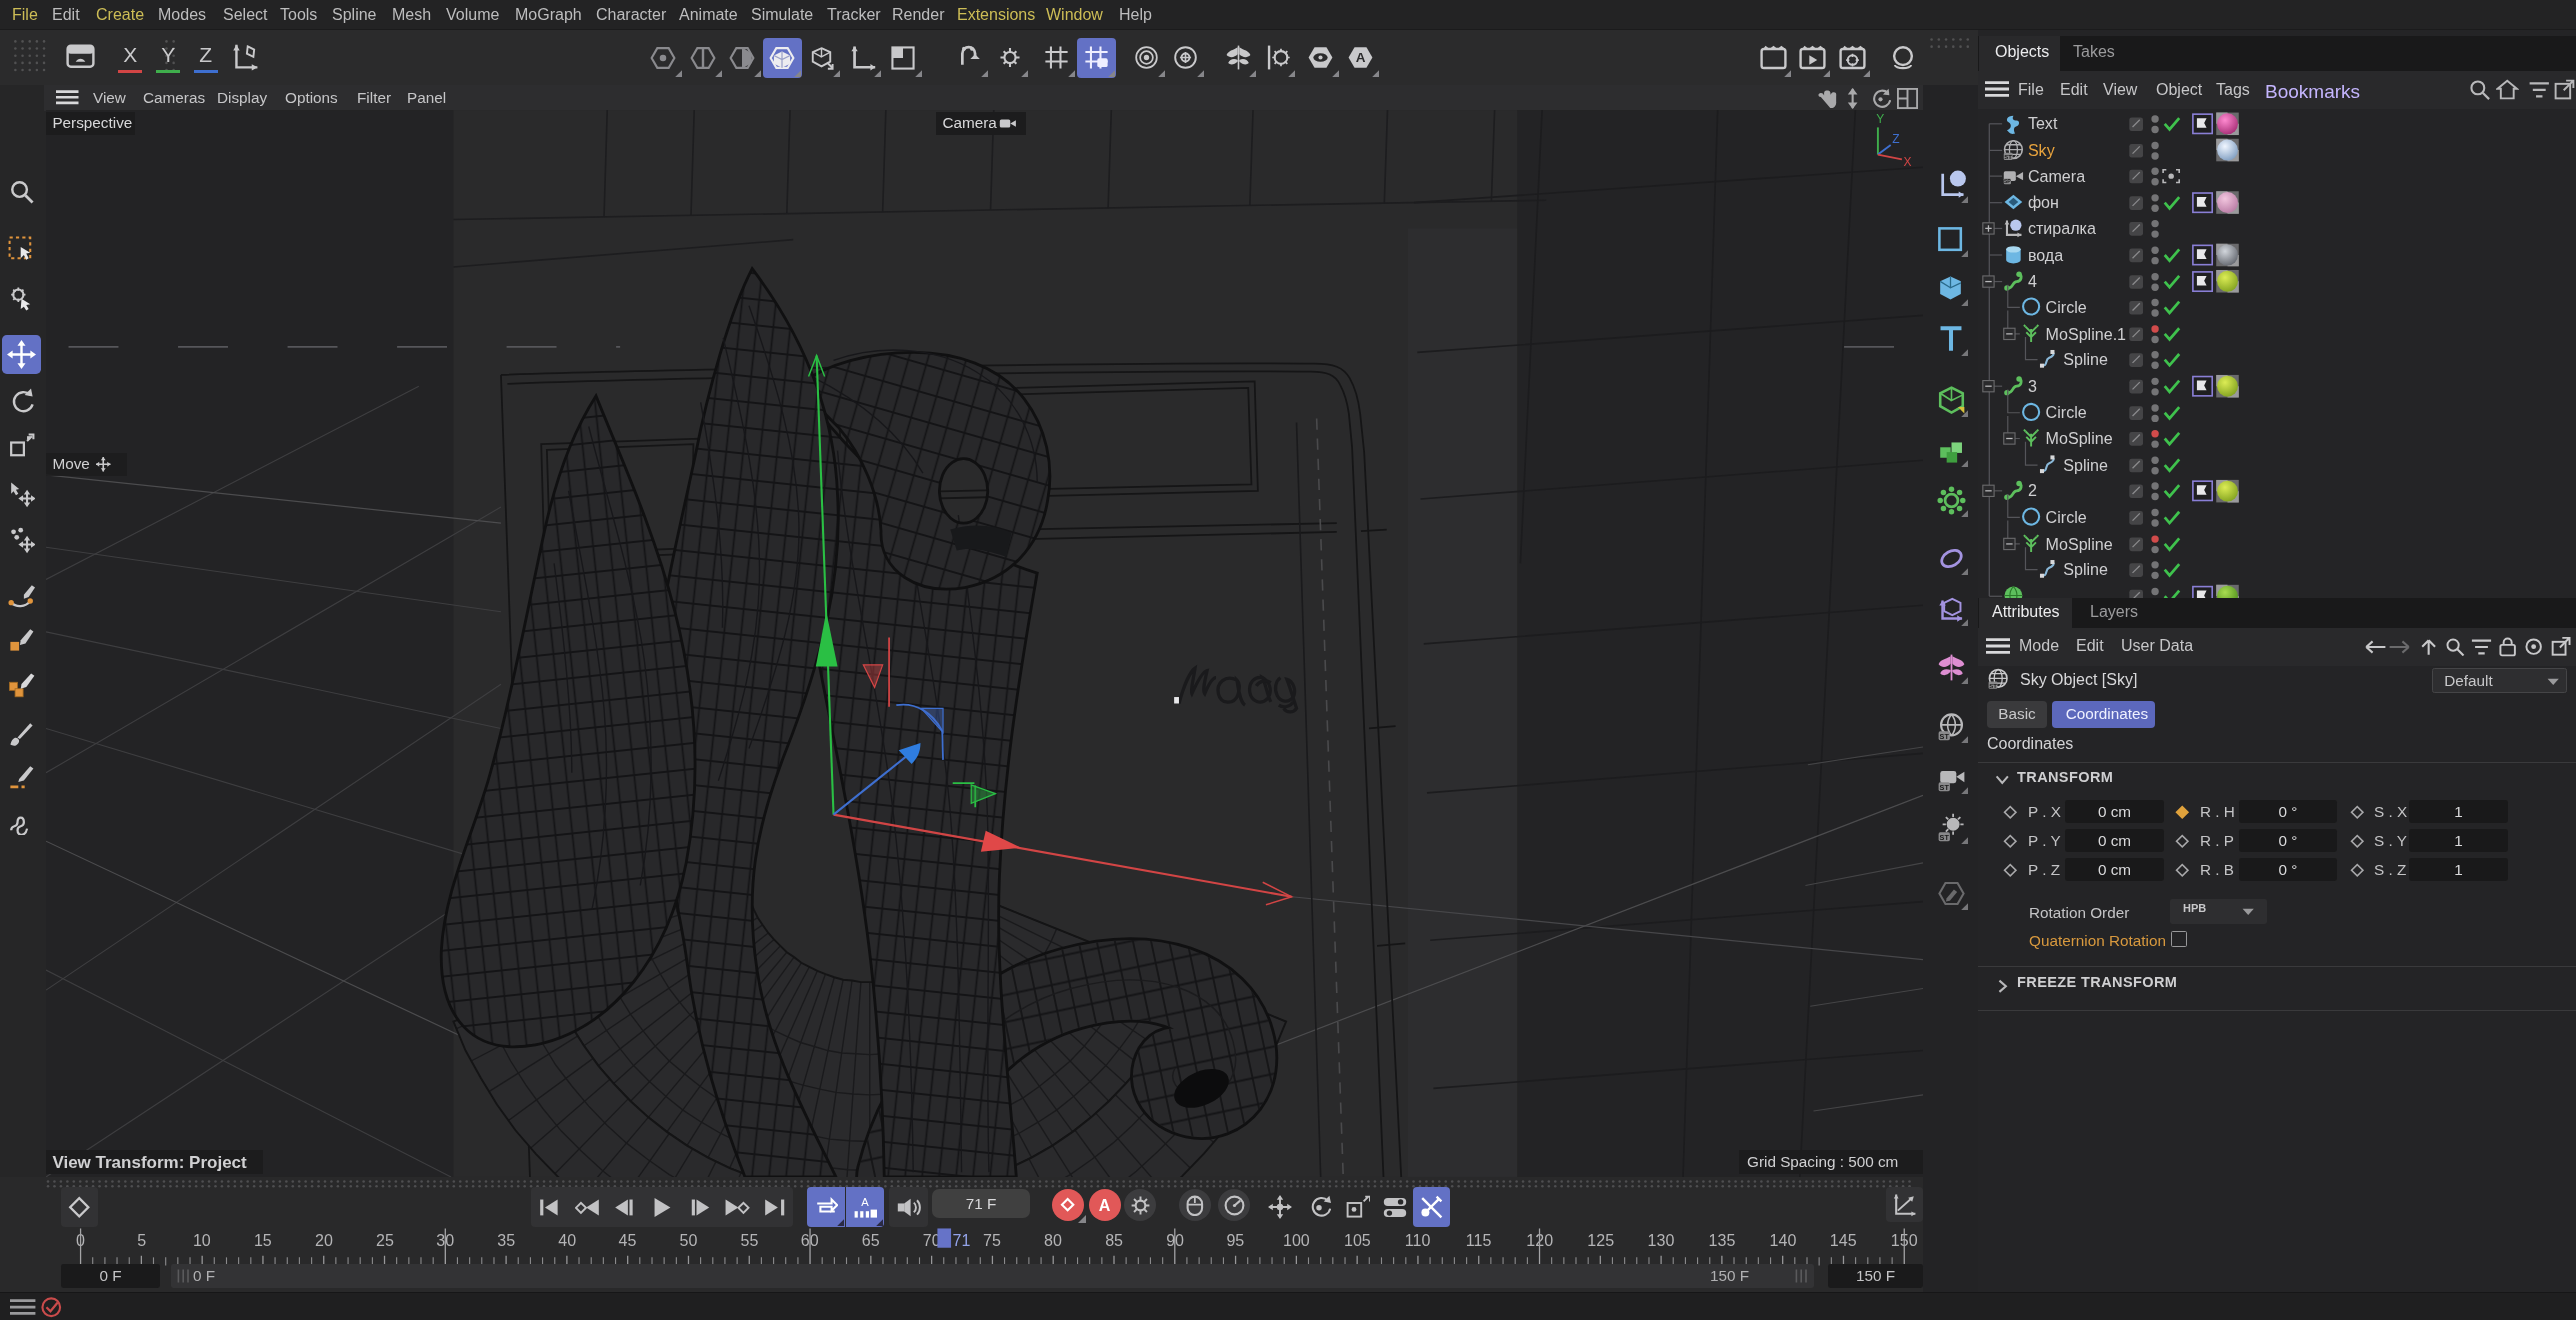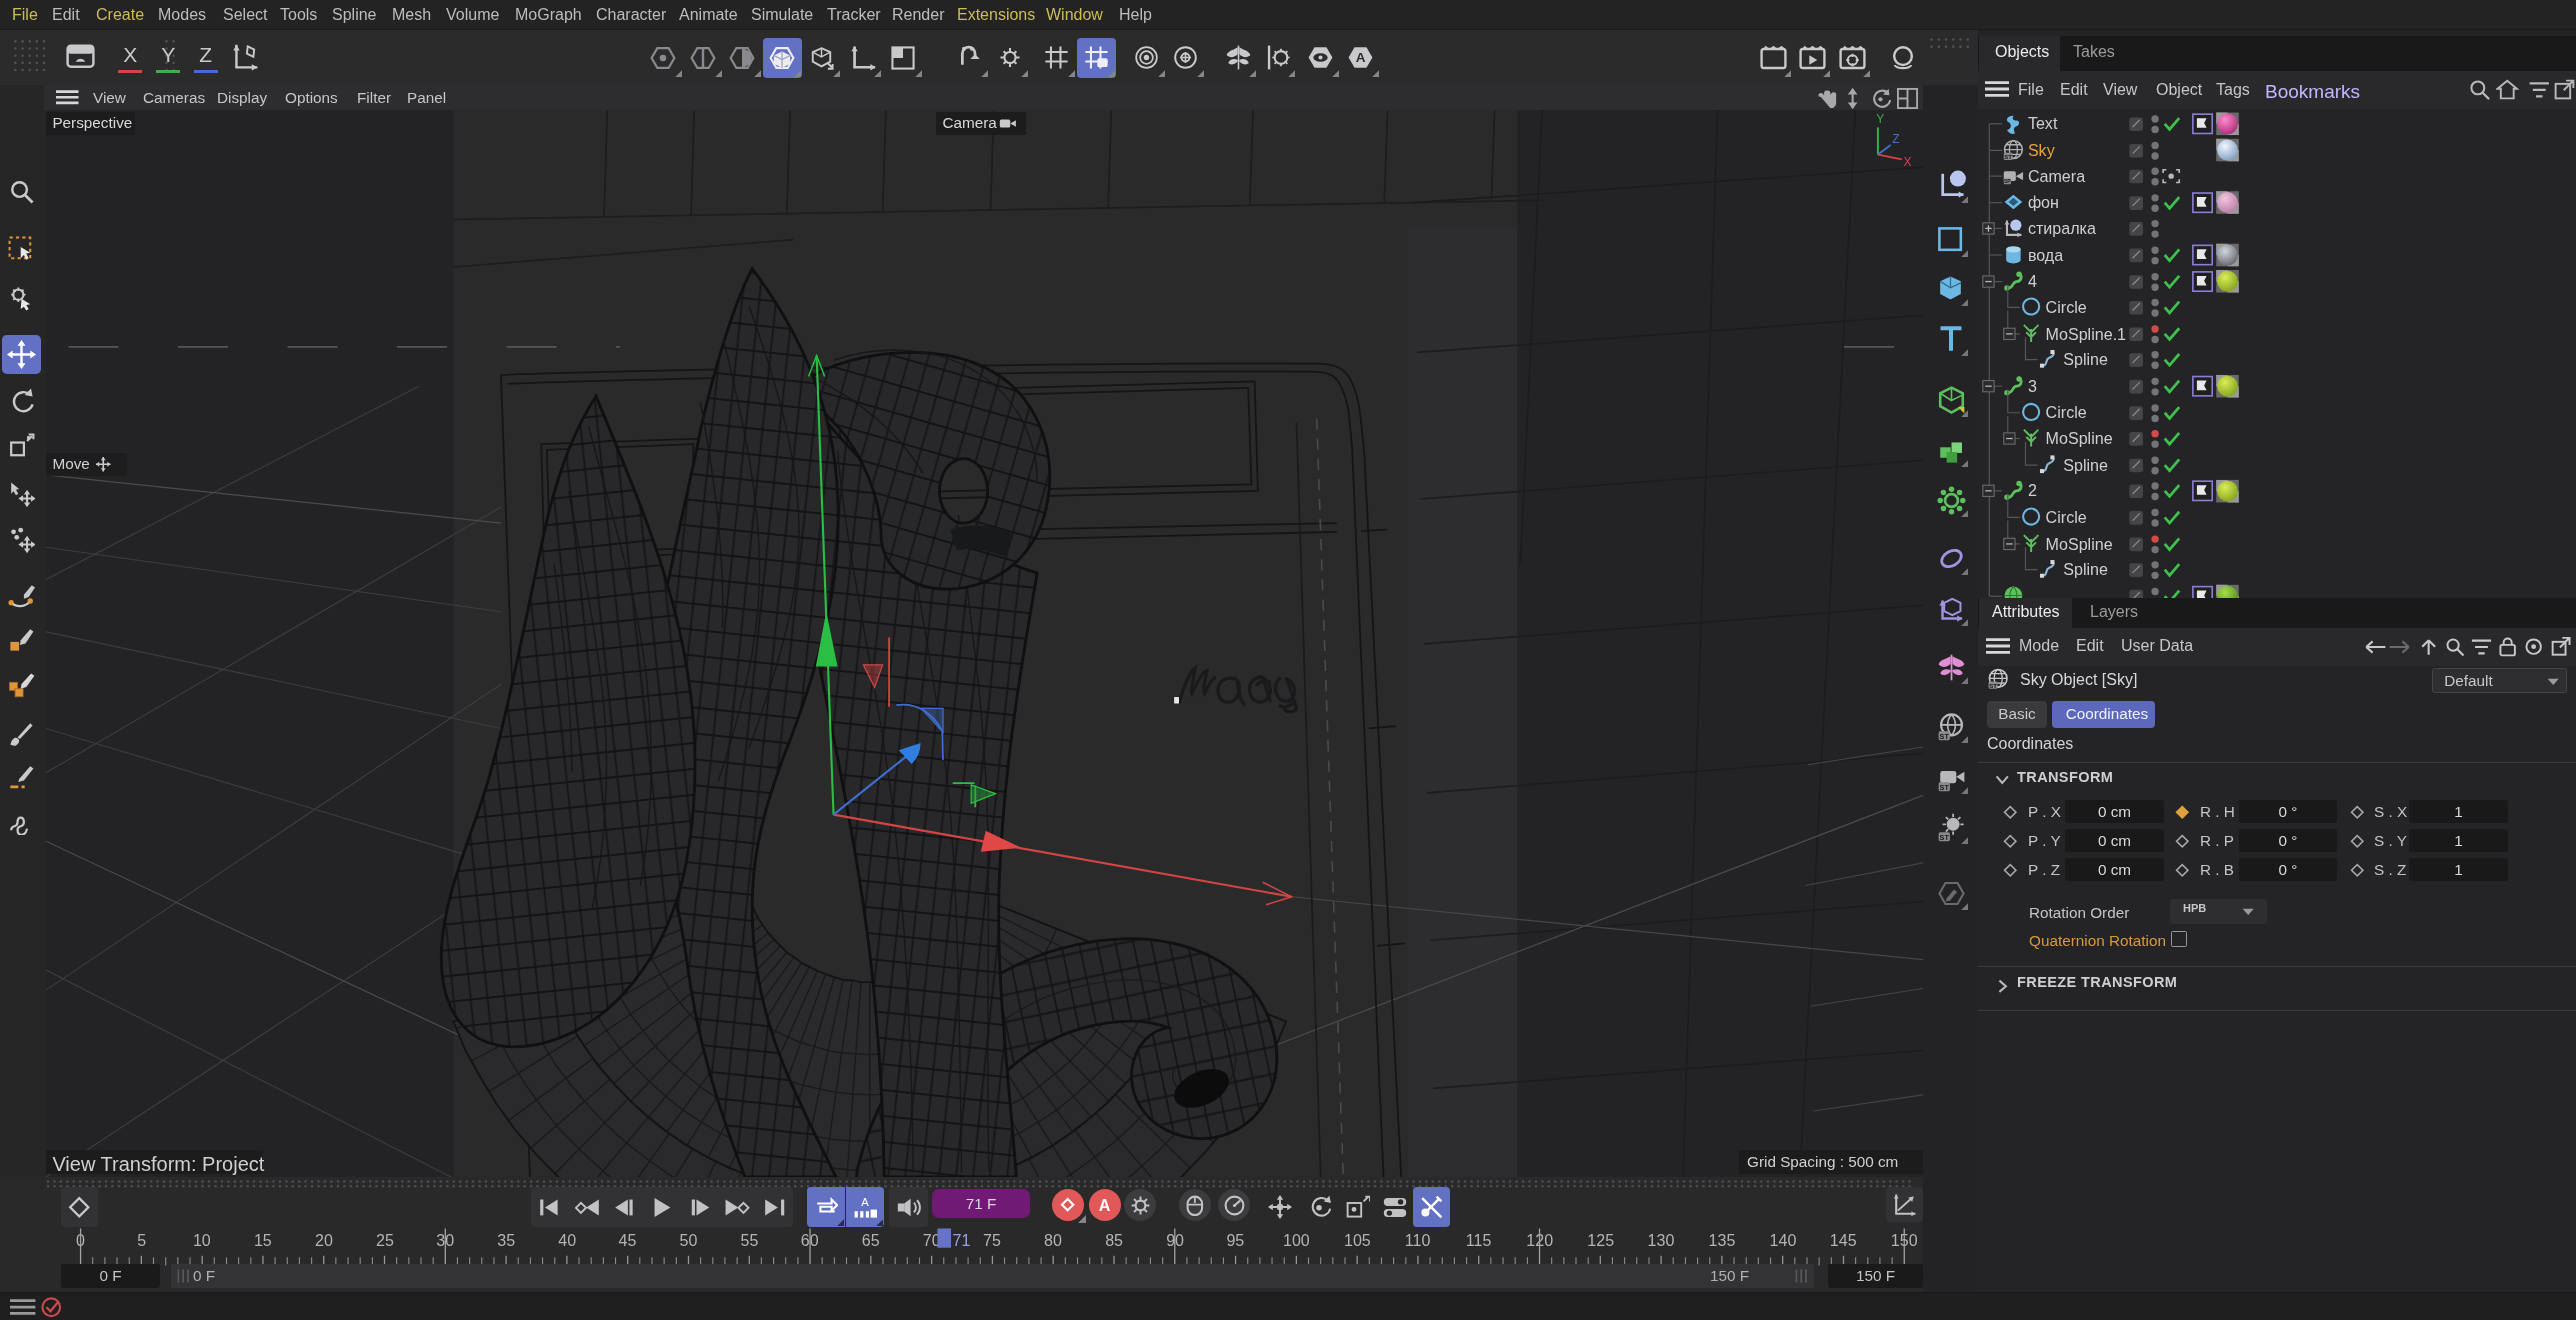--- a/index.html
+++ b/index.html
@@ -549,21 +549,21 @@
     </svg>
   </div>
 <div style="position:absolute;left:46px;top:453px;width:81px;height:22.5px;background:rgba(28,28,29,0.85);">
     <div style="position:absolute;left:6.4px;top:2.4px;font-size:15.3px;color:#d0d0d2;font-weight:normal;white-space:nowrap;">Move</div>
     <svg style="position:absolute;left:50px;top:4px;" width="14.5" height="14.5" viewBox="0 0 18 18">
       <path d="M9 0v18M0 9h18" stroke="#c9c9cb" stroke-width="2"></path>
       <path d="M9 0l-3 4h6zM9 18l-3-4h6zM0 9l4-3v6zM18 9l-4-3v6z" fill="#c9c9cb"></path>
     </svg>
   </div>
 <div style="position:absolute;left:46px;top:1150px;width:217px;height:24px;background:#1c1c1d;">
-    <div style="position:absolute;left:6.4px;top:3.2px;font-size:20px;color:#d0d0d2;font-weight:normal;white-space:nowrap;">View Transform: Project</div>
+    <div style="position:absolute;left:6.4px;top:3.2px;font-size:17px;color:#d0d0d2;font-weight:bold;white-space:nowrap;">View Transform: Project</div>
   </div>
 <div style="position:absolute;left:1739px;top:1150px;width:184px;height:24px;background:#1c1c1d;">
     <div style="position:absolute;left:8px;top:3.2px;font-size:15.3px;color:#d0d0d2;font-weight:normal;white-space:nowrap;">Grid Spacing : 500 cm</div>
   </div>
 <svg style="position:absolute;left:1860px;top:113px;" width="63" height="56" viewBox="0 0 78 70">
     <path d="M22 52V18" stroke="#3fae4c" stroke-width="2.4"></path>
     <text x="20" y="12" font-size="15" fill="#3fae4c" font-family="Liberation Sans">Y</text>
     <path d="M22 52L38 40" stroke="#3e6fd0" stroke-width="2.4"></path>
     <text x="40" y="38" font-size="15" fill="#3e6fd0" font-family="Liberation Sans">Z</text>
     <path d="M22 52L52 58" stroke="#d24545" stroke-width="2.4"></path>
@@ -1828,21 +1828,21 @@
       <path d="M9 0V9H0Z" fill="#2a2a44"></path>
     </svg>
   </div>
 <div style="position:absolute;left:889px;top:1187px;width:39px;height:40px;background:#323234;border-radius:4px;">
     <svg style="position:absolute;left:8px;top:9.7px;" width="24" height="22.5" viewBox="0 0 30 28">
       <rect x="1" y="8" width="8" height="10" fill="#c2c2c4"></rect>
       <path d="M9 8l8-6v22l-8-6z" fill="#c2c2c4"></path>
       <path d="M21 7a8 8 0 0 1 0 12M25 4a13 13 0 0 1 0 18" fill="none" stroke="#c2c2c4" stroke-width="2.4"></path>
     </svg>
   </div>
-<div style="position:absolute;left:932px;top:1189px;width:98px;height:29px;background:#701a75;border-radius:7px;">
+<div style="position:absolute;left:932px;top:1189px;width:98px;height:29px;background:#404040;border-radius:7px;">
     <div style="position:absolute;width:100%;text-align:center;top:5.6px;font-size:15.3px;color:#dadadc">71 F</div>
   </div>
 <div style="position:absolute;left:1052px;top:1189px;width:32px;height:32px;border-radius:16px;background:#e15858;">
     <svg style="position:absolute;left:6.4px;top:6.4px;" width="19.3" height="19.3" viewBox="0 0 24 24">
       <rect x="7" y="7" width="10" height="10" fill="none" stroke="#fff" stroke-width="2.6" transform="rotate(45 12 12)"></rect>
     </svg>
     <svg style="position:absolute;right:-1.6px;bottom:-2.4px" width="8" height="8" viewBox="0 0 10 10">
       <path d="M10 0V10H0Z" fill="#86868a"></path>
     </svg>
   </div>

